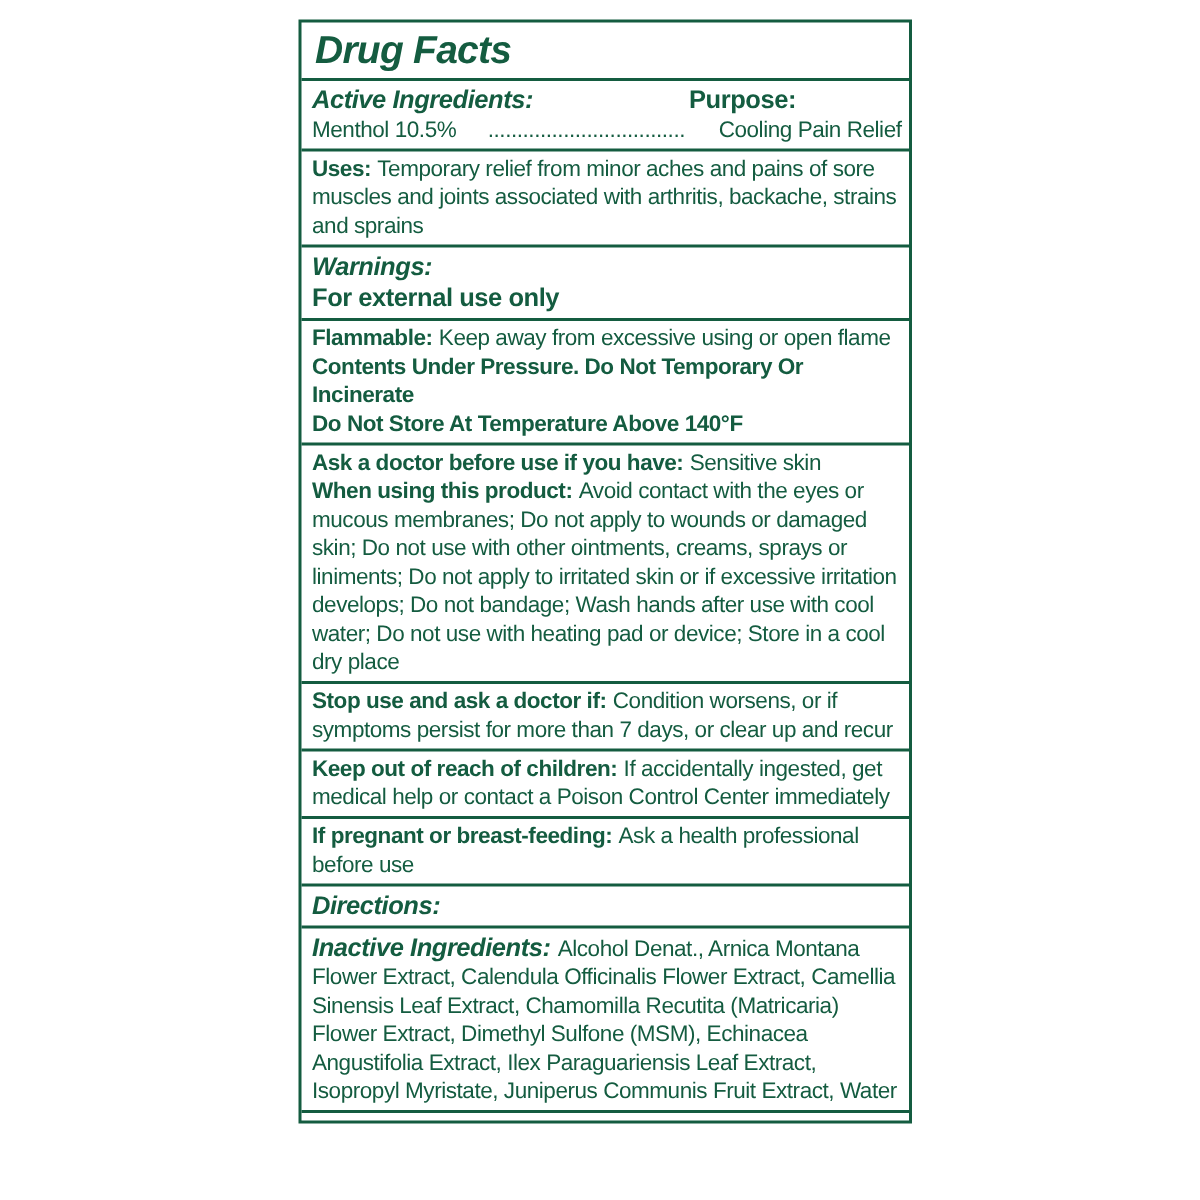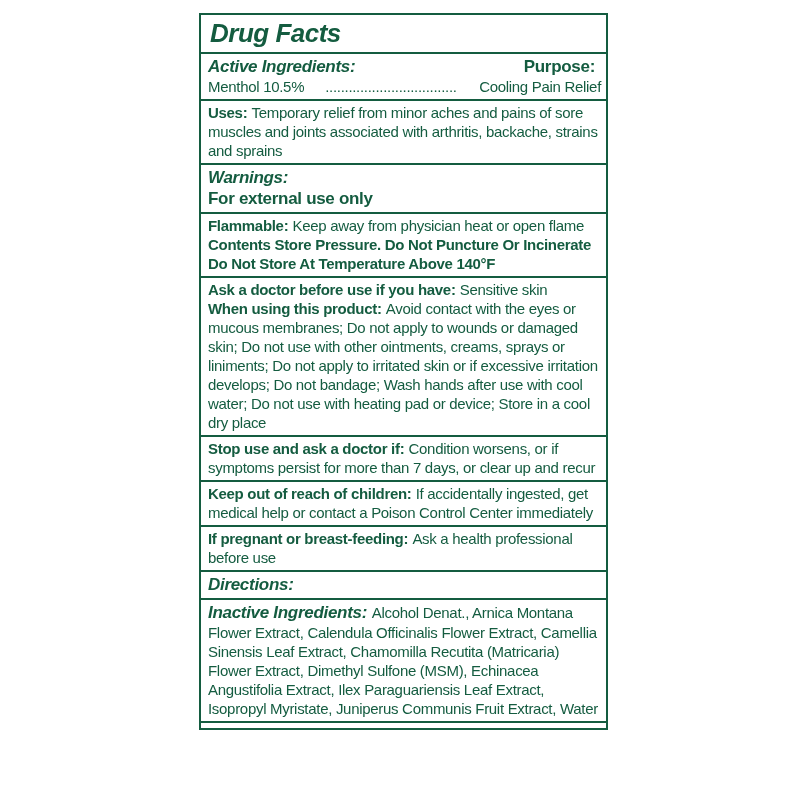--- a/index.html
+++ b/index.html
@@ -36,21 +36,21 @@
     font-weight: bold;
     font-style: italic;
     letter-spacing: -0.5px;
   }
 
   .hdr { font-size: 17px; line-height: 21px; }
 
   .cols { display: flex; align-items: flex-end; }
   .col-right {
     width: 200px;
-    text-align: right;
+    text-align: center;
     margin-right: 6px;
     flex-shrink: 0;
   }
 
   .leader-row { display: flex; align-items: baseline; gap: 21px; }
   .leader {
     flex: 1;
     overflow: hidden;
     white-space: nowrap;
     min-width: 10px;
@@ -86,23 +86,23 @@
       <span class="b lbl">Uses:</span><span>Temporary relief from minor aches and pains of sore muscles and joints associated with arthritis, backache, strains and sprains</span>
     </div>
 
     <div class="sec">
       <div class="bi hdr">Warnings:</div>
       <div class="b hdr">For external use only</div>
     </div>
 
     <div class="sec">
       <div class="para">
-        <span class="b lbl">Flammable:</span><span>Keep away from physician heat or open flame</span>
+        <span class="b lbl">Flammable:</span><span>Keep away from excessive using or open flame</span>
       </div>
-      <div class="b para">Contents Store Pressure. Do Not Puncture Or Incinerate</div>
+      <div class="b para">Contents Under Pressure. Do Not Temporary Or Incinerate</div>
       <div class="b para">Do Not Store At Temperature Above 140°F</div>
     </div>
 
     <div class="sec">
       <div class="para">
         <span class="b lbl">Ask a doctor before use if you have:</span><span>Sensitive skin</span>
       </div>
       <div class="para">
         <span class="b lbl">When using this product:</span><span>Avoid contact with the eyes or mucous membranes; Do not apply to wounds or damaged skin; Do not use with other ointments, creams, sprays or liniments; Do not apply to irritated skin or if excessive irritation develops; Do not bandage; Wash hands after use with cool water; Do not use with heating pad or device; Store in a cool dry place</span>
       </div>

